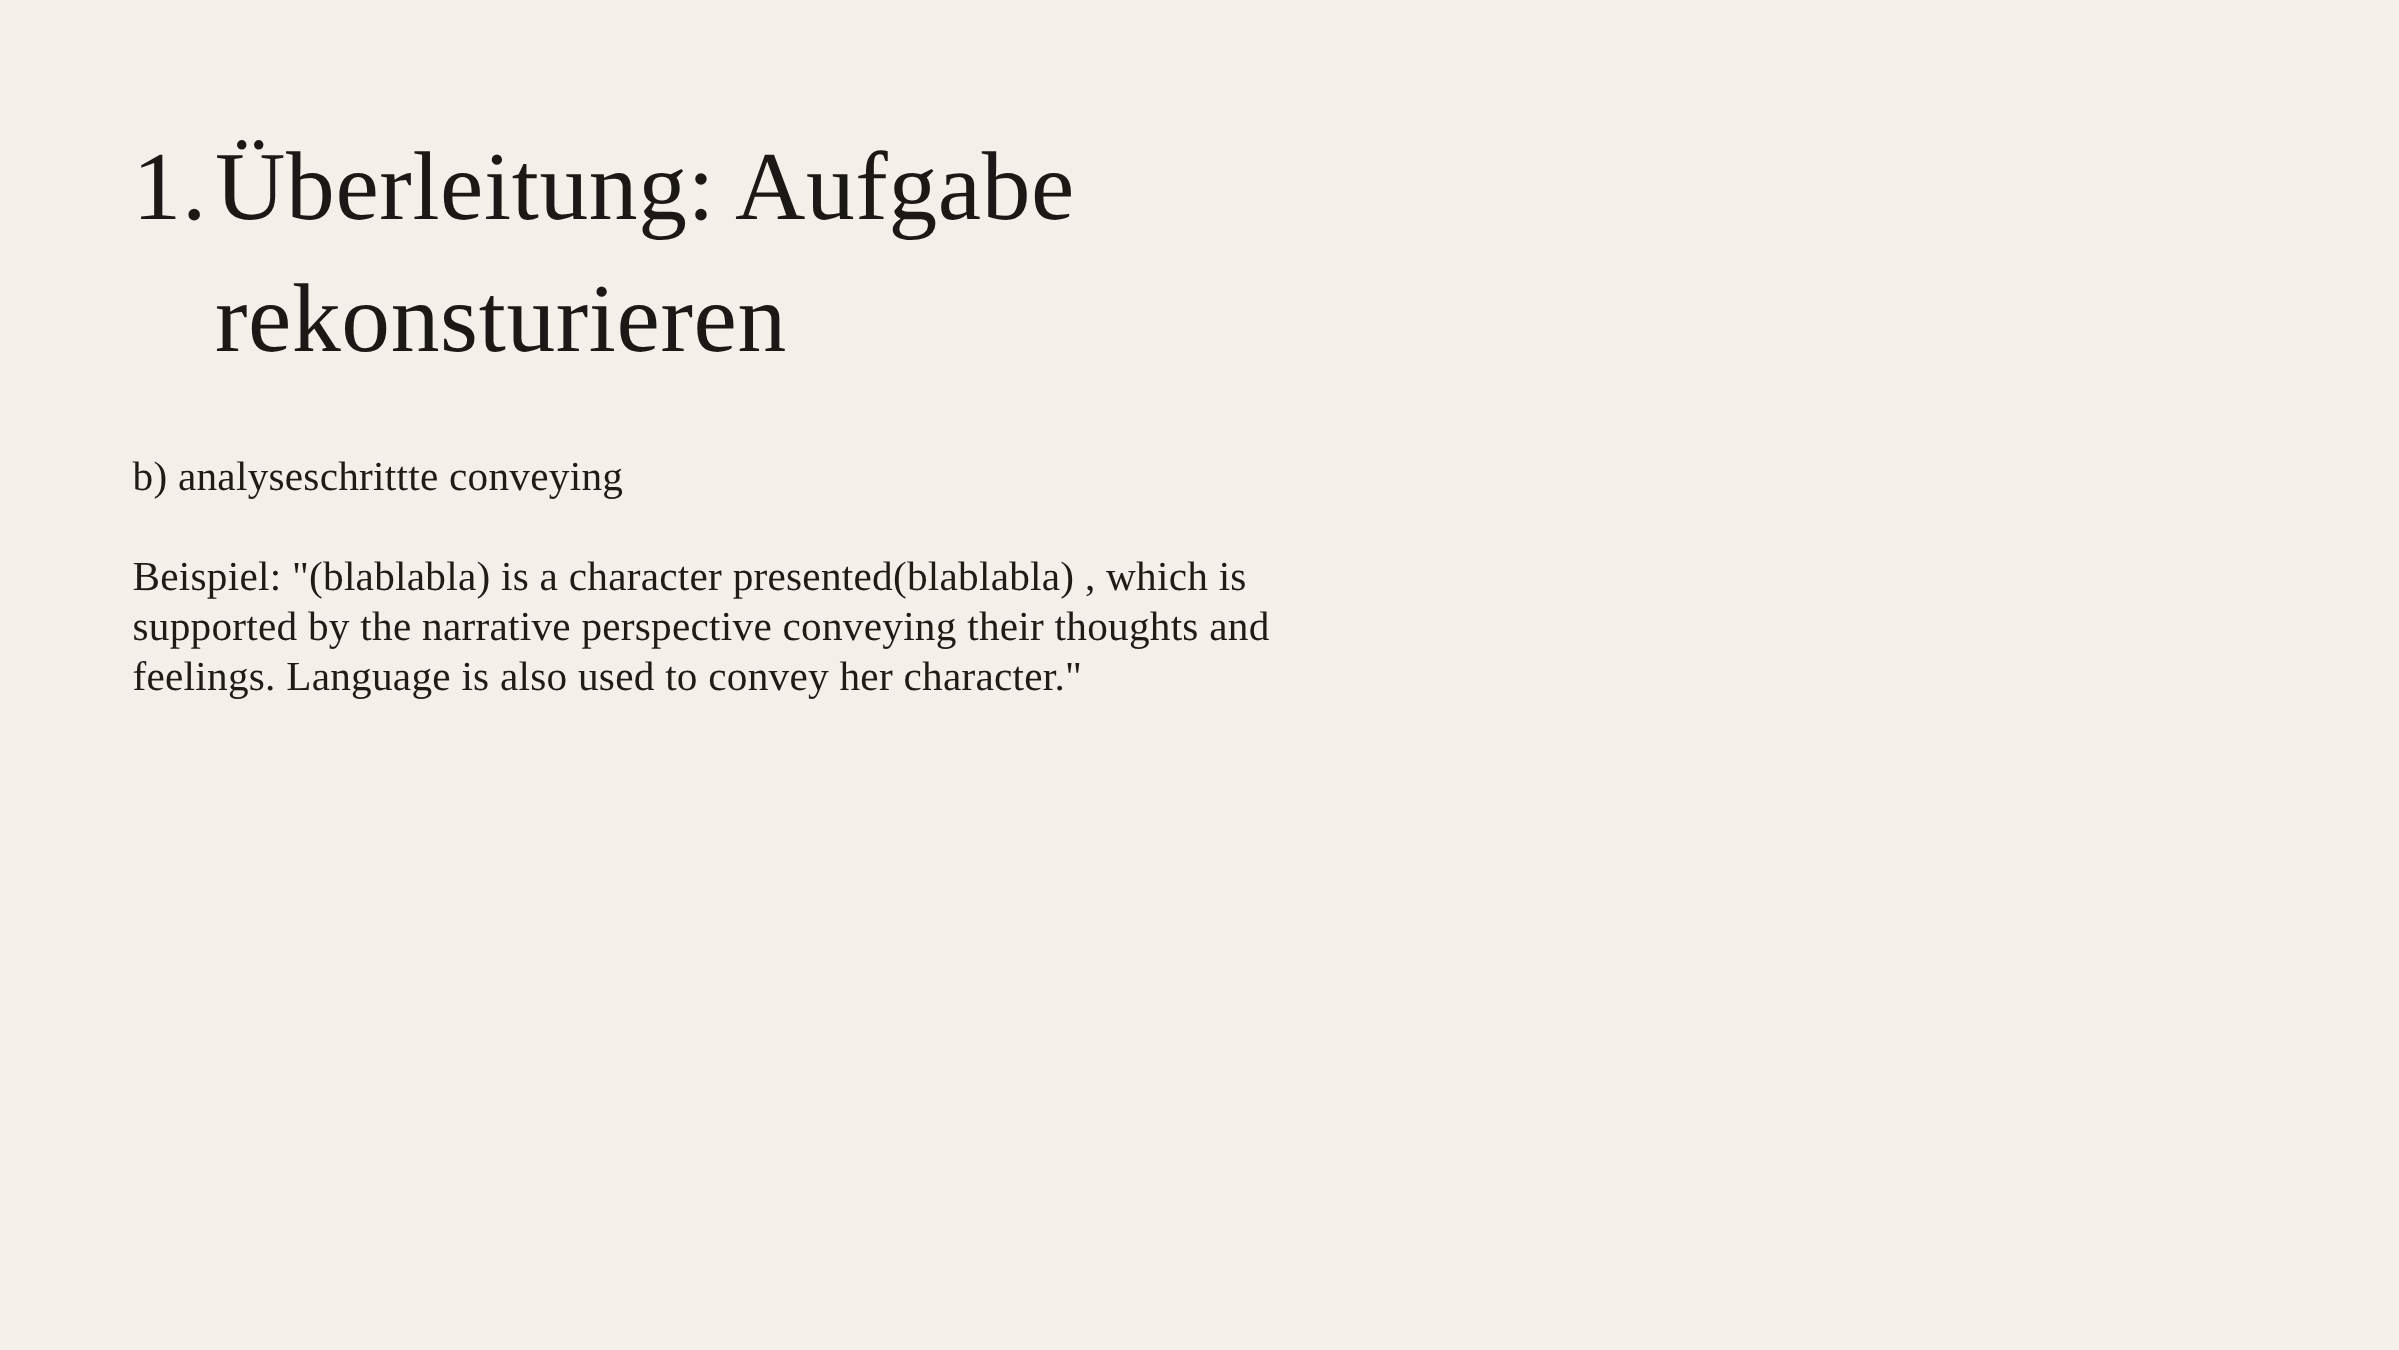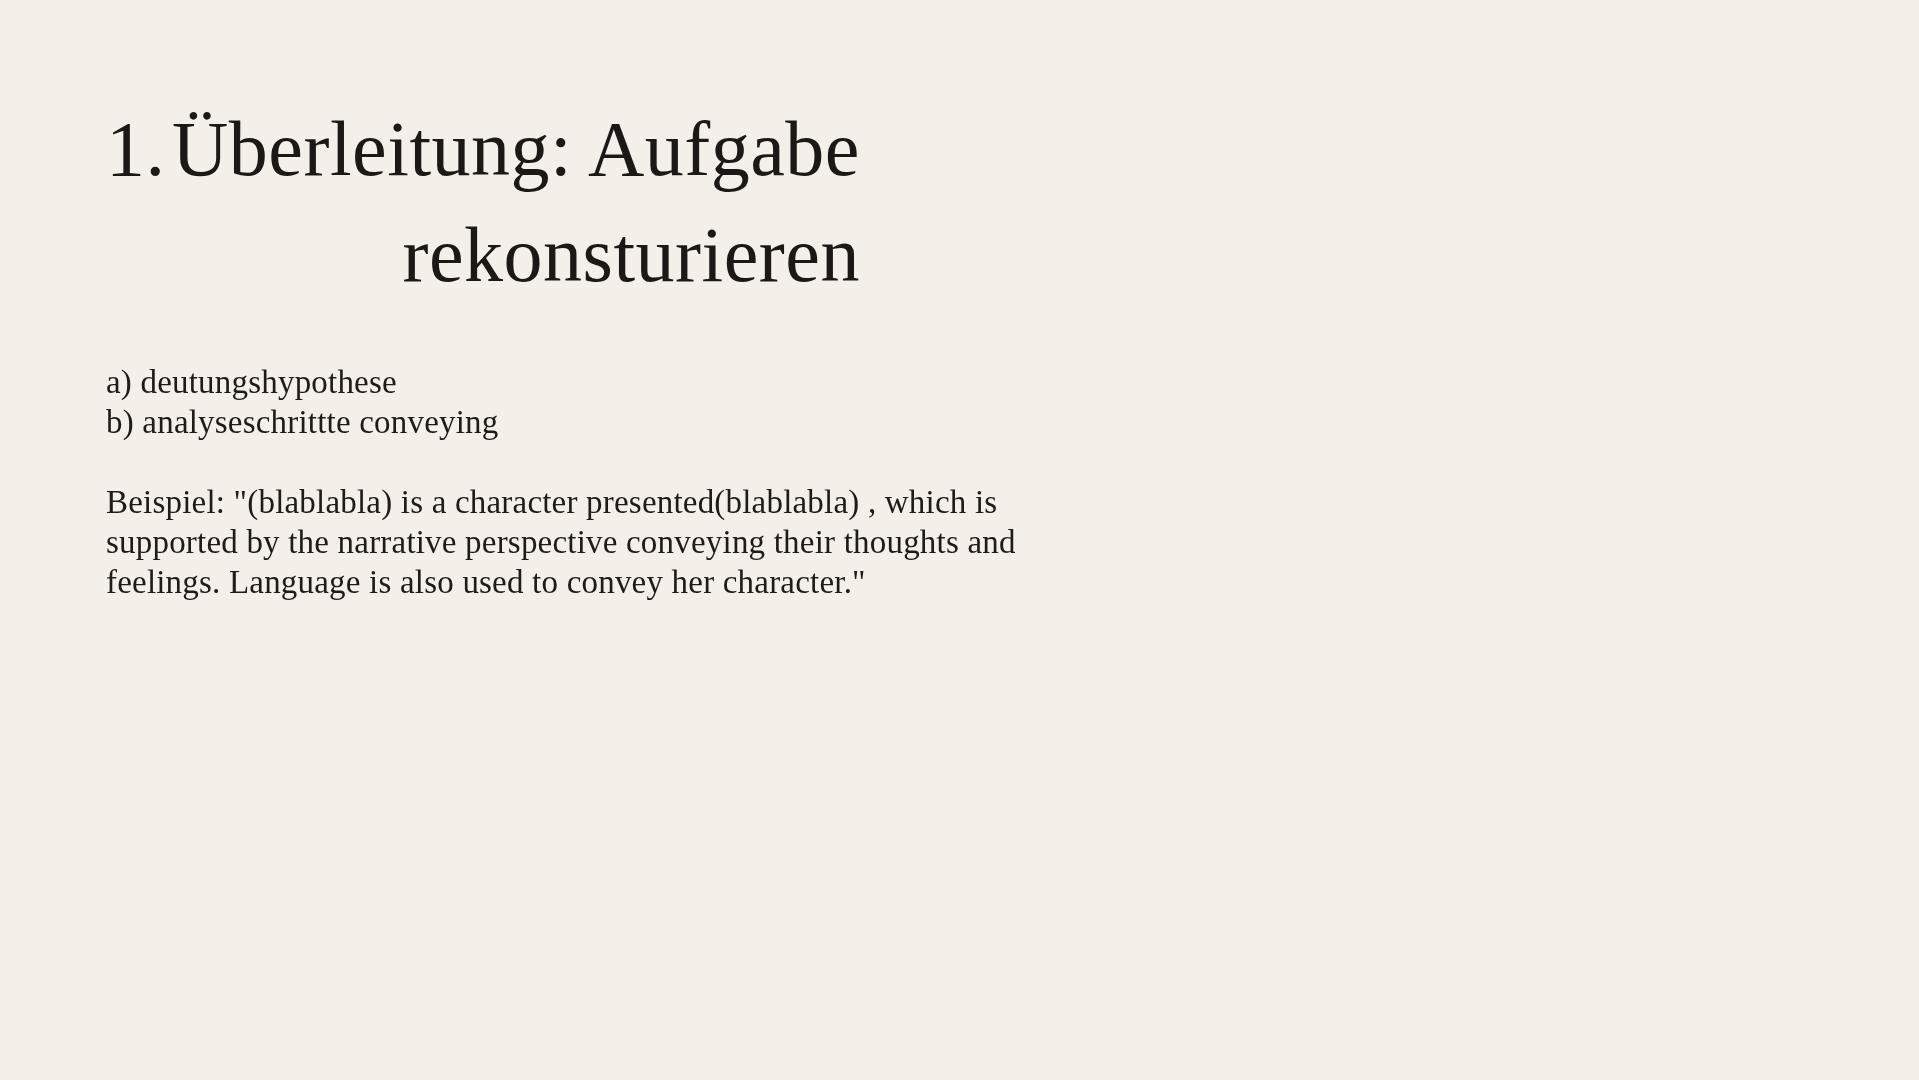--- a/index.html
+++ b/index.html
@@ -30,21 +30,20 @@
     letter-spacing: 0.5px;
     color: #1c1815;
   }
   .title-number {
     flex: none;
     width: 66px;
   }
   .title-text {
     white-space: pre-line;
     max-width: 900px;
-    text-align: right;
   }
   .subpoints {
     margin: 54px 0 0;
     display: flex;
     flex-direction: column;
     font-size: 33px;
     line-height: 40px;
     letter-spacing: 0.2px;
   }
   .example {
@@ -61,21 +60,20 @@
 
 <main class="slide">
 
   <h1 class="title">
     <span class="title-number">1.</span>
     <span class="title-text">Überleitung: Aufgabe
 rekonsturieren</span>
   </h1>
 
   <p class="subpoints">
-    <span>a) deutungshypothese</span>
     <span>b) analyseschrittte conveying</span>
   </p>
 
   <p class="example">Beispiel: "(blablabla) is a character presented(blablabla) , which is
 supported by the narrative perspective conveying their thoughts and
 feelings. Language is also used to convey her character."</p>
 
 </main>
 
 </body></html>

